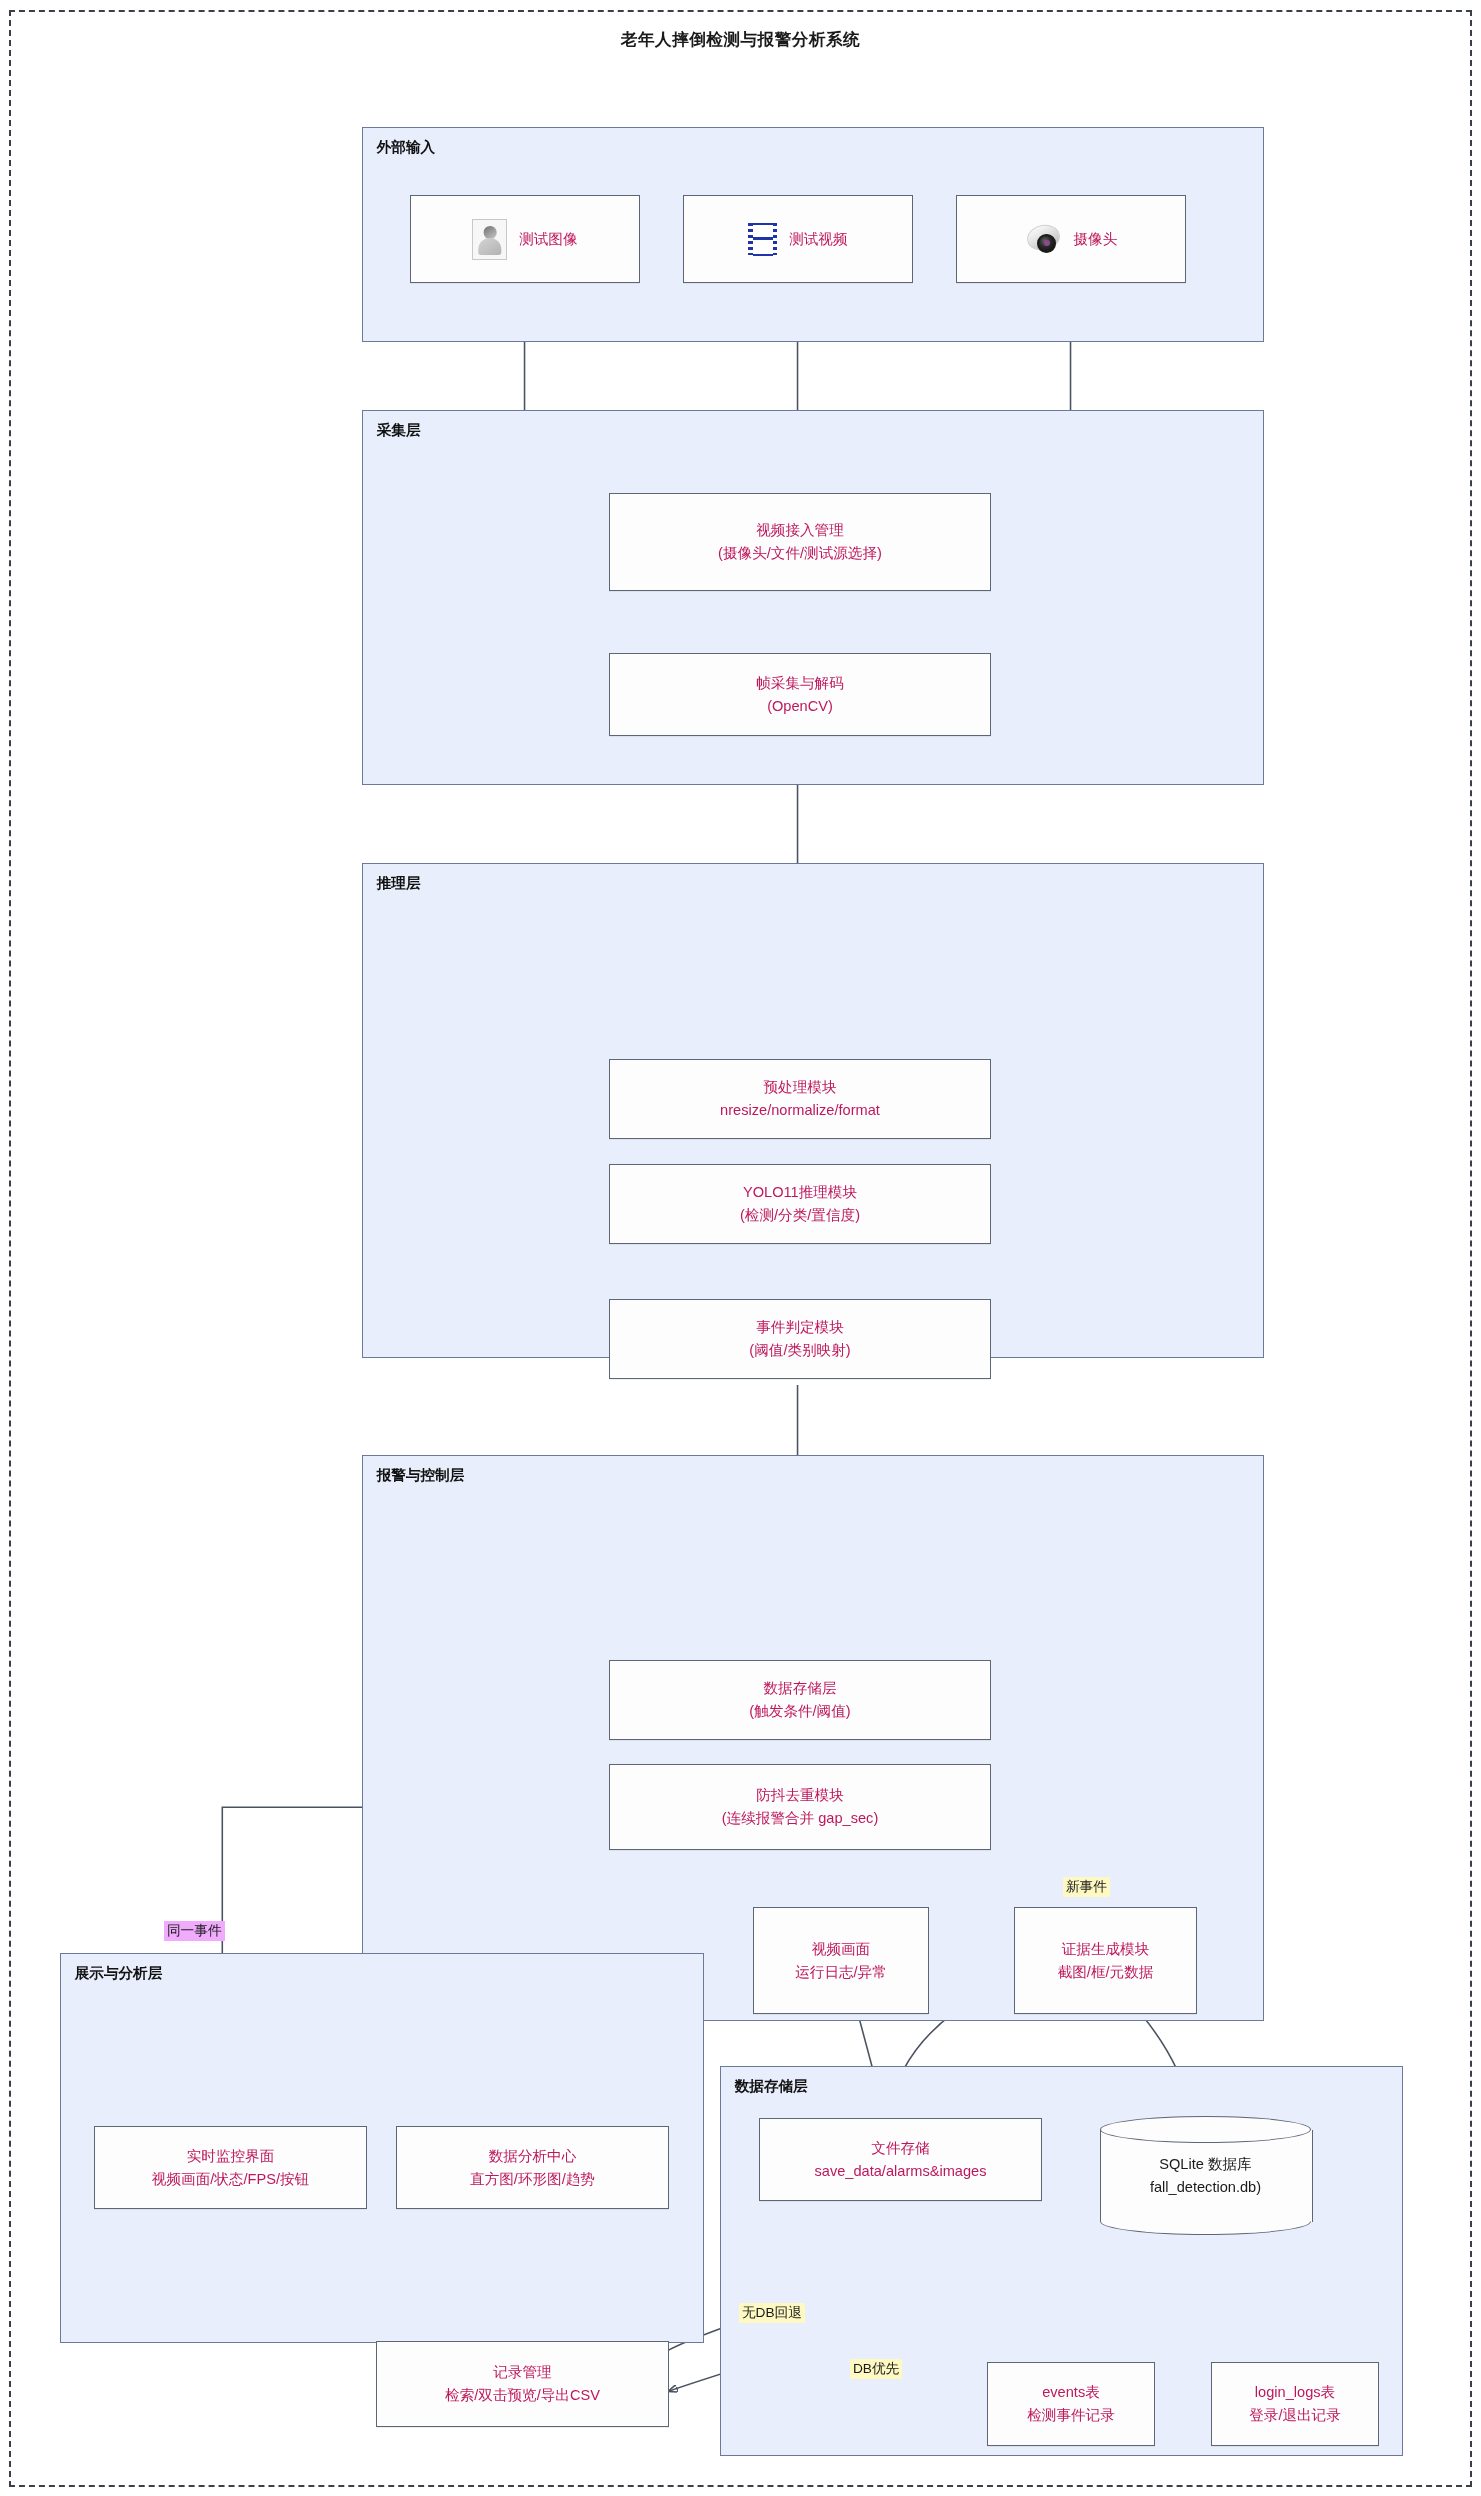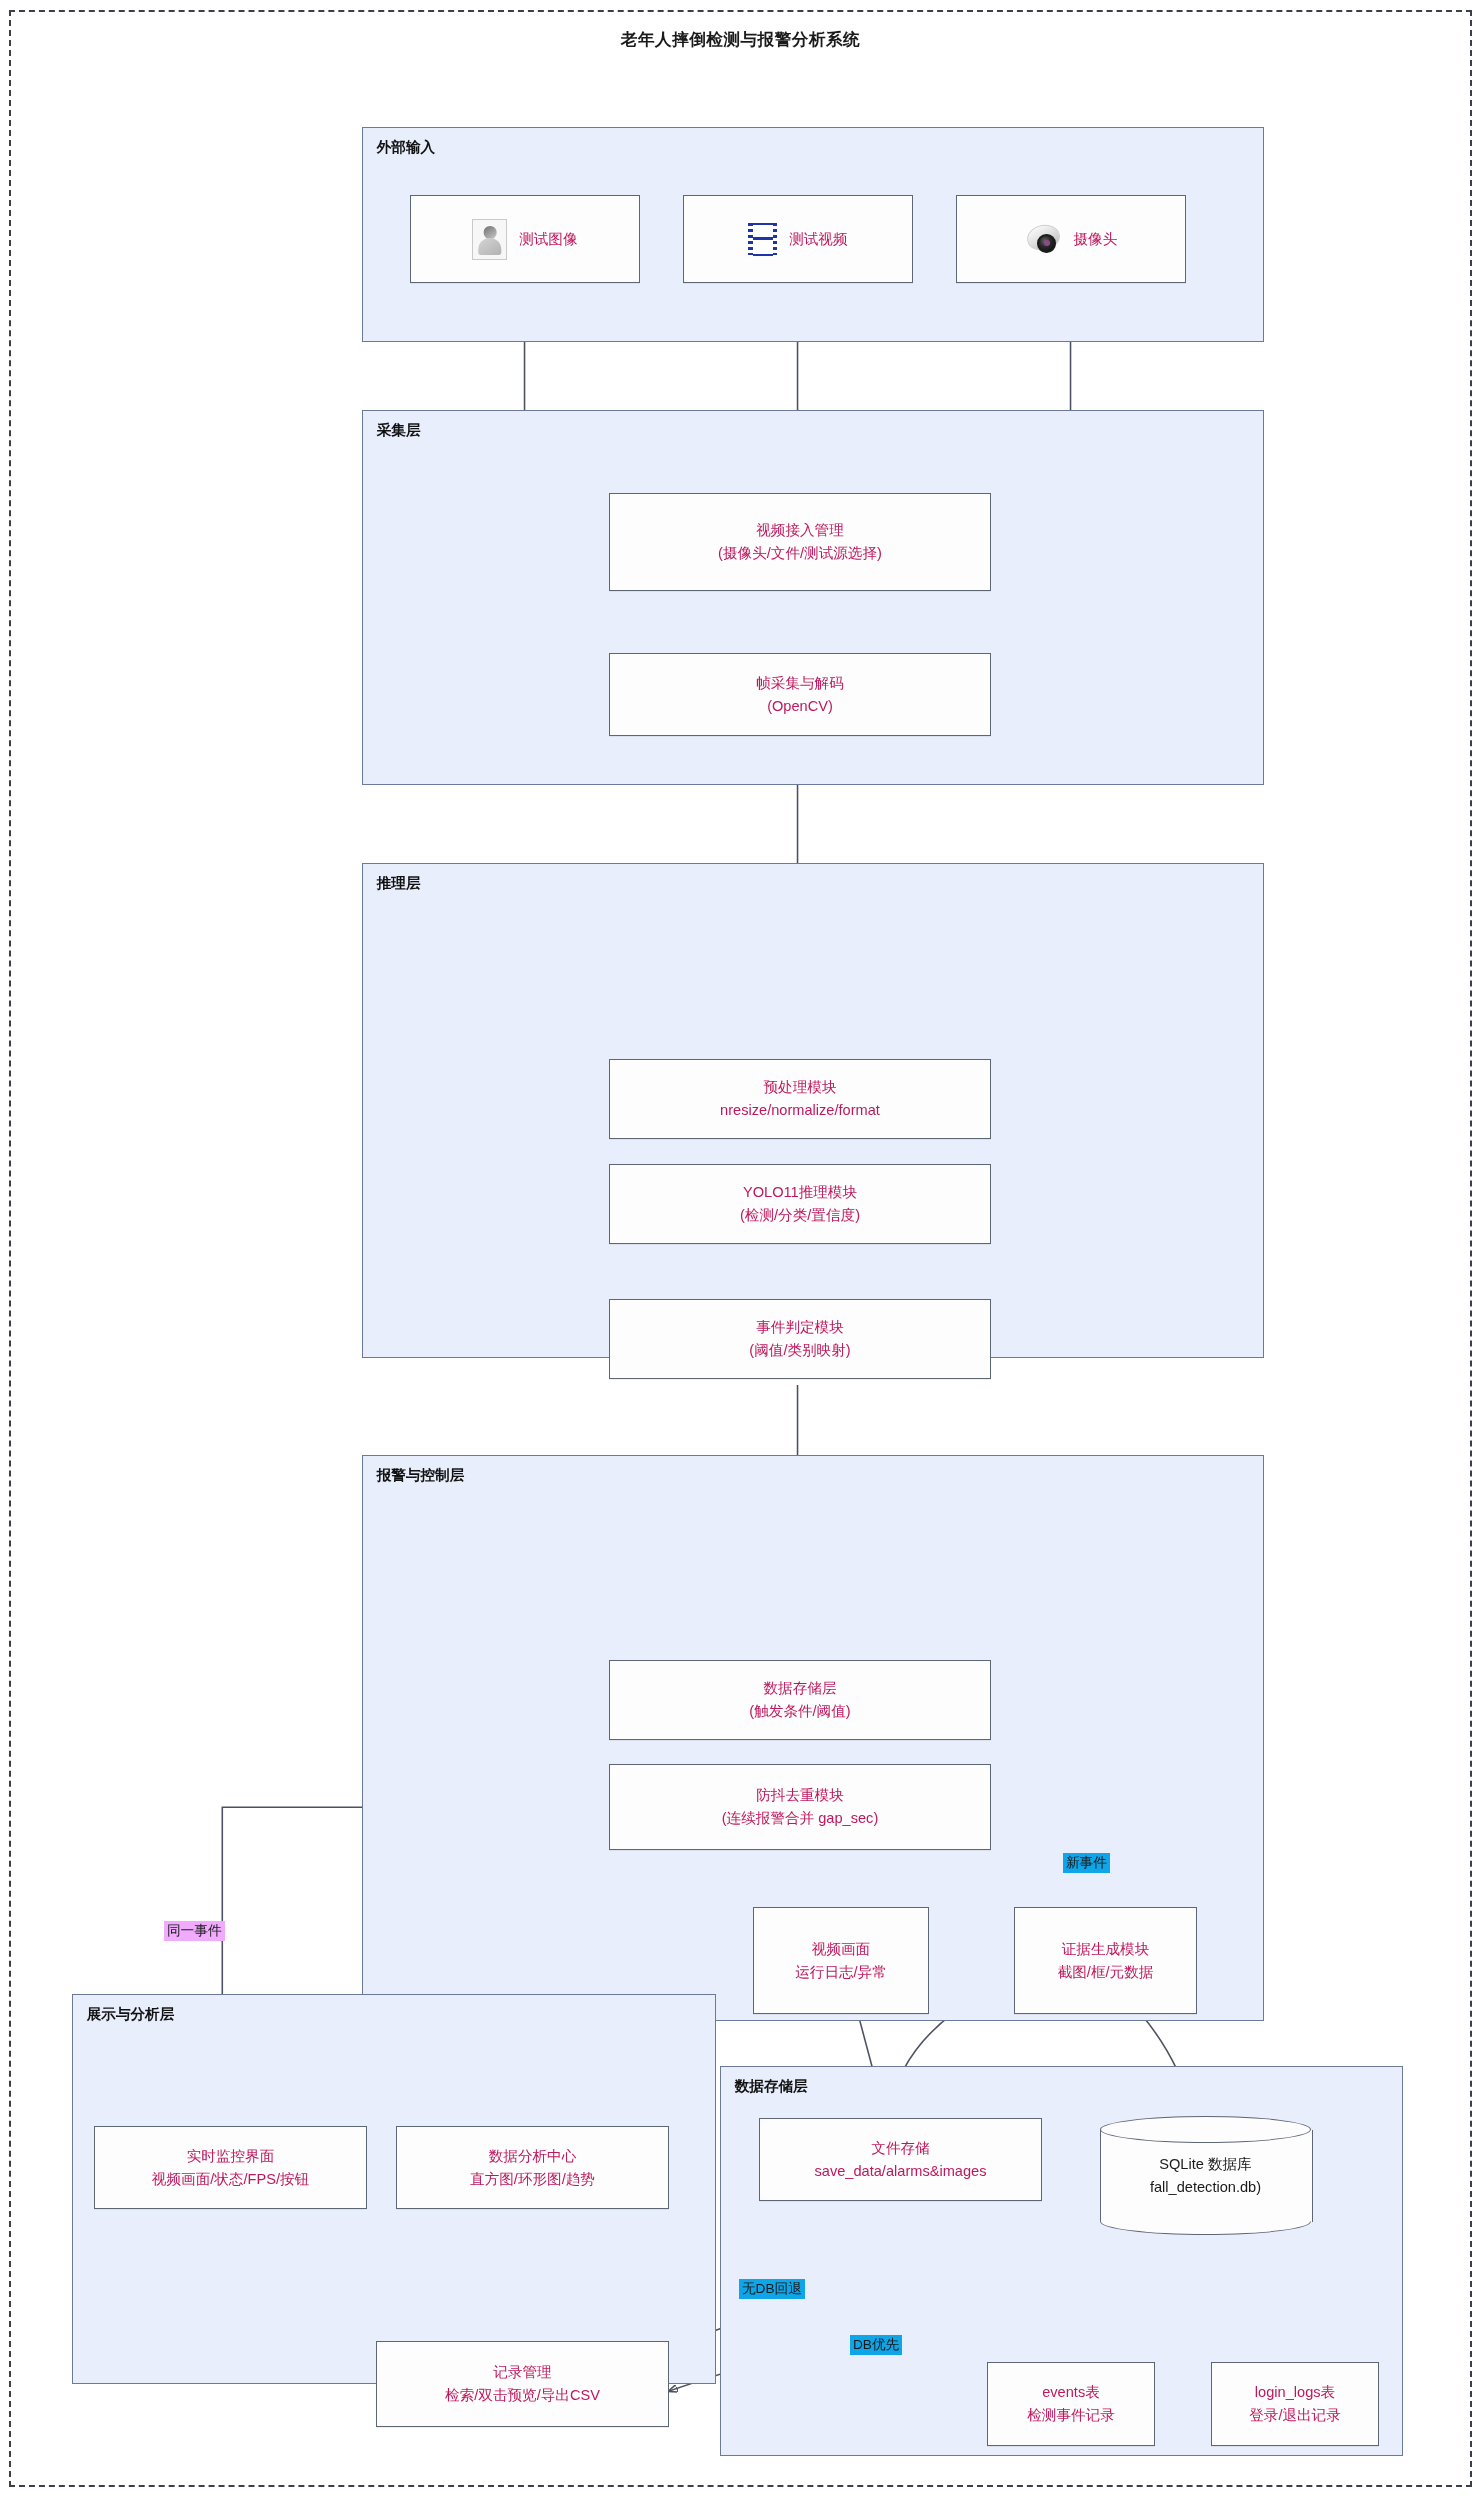--- a/index.html
+++ b/index.html
@@ -120,21 +120,21 @@
   }
   
   .edge-label{
     position:absolute;
     font-size:13.7px;
     color:#1a1a1a;
     background:#f0abfc;
     padding:1px 2.9px;
     white-space:nowrap;
   }
-  .edge-label.on-blue{background:#0ea5e9;}
+  .edge-label.on-blue{background:#fef9c3;margin-top:24px;}
   
   svg.edges{
     position:absolute;
     left:0; top:0;
     width:1481px; height:2497px;
     pointer-events:none;
     overflow:visible;
   }
   svg.edges path, svg.edges line{
     fill:none;
@@ -351,21 +351,21 @@
   </div>
 
   <div class="node" style="left:1014px; top:1907px; width:183px; height:107px;">
     <span class="l1">证据生成模块</span>
     <span class="l2">截图/框/元数据</span>
   </div>
 
   <div class="edge-label on-blue" style="left:1063px; top:1853px;">新事件</div>
   <div class="edge-label" style="left:164px; top:1921px;">同一事件</div>
 
-  <div class="layer" style="left:60px; top:1994px; width:644px; height:390px;margin-left:12px;">
+  <div class="layer" style="left:60px; top:1953px; width:644px; height:390px;">
     <div class="layer-title">展示与分析层</div>
   </div>
 
   <div class="node" style="left:94px; top:2126px; width:273px; height:83px;">
     <span class="l1">实时监控界面</span>
     <span class="l2">视频画面/状态/FPS/按钮</span>
   </div>
 
   <div class="node" style="left:396px; top:2126px; width:273px; height:83px;">
     <span class="l1">数据分析中心</span>

